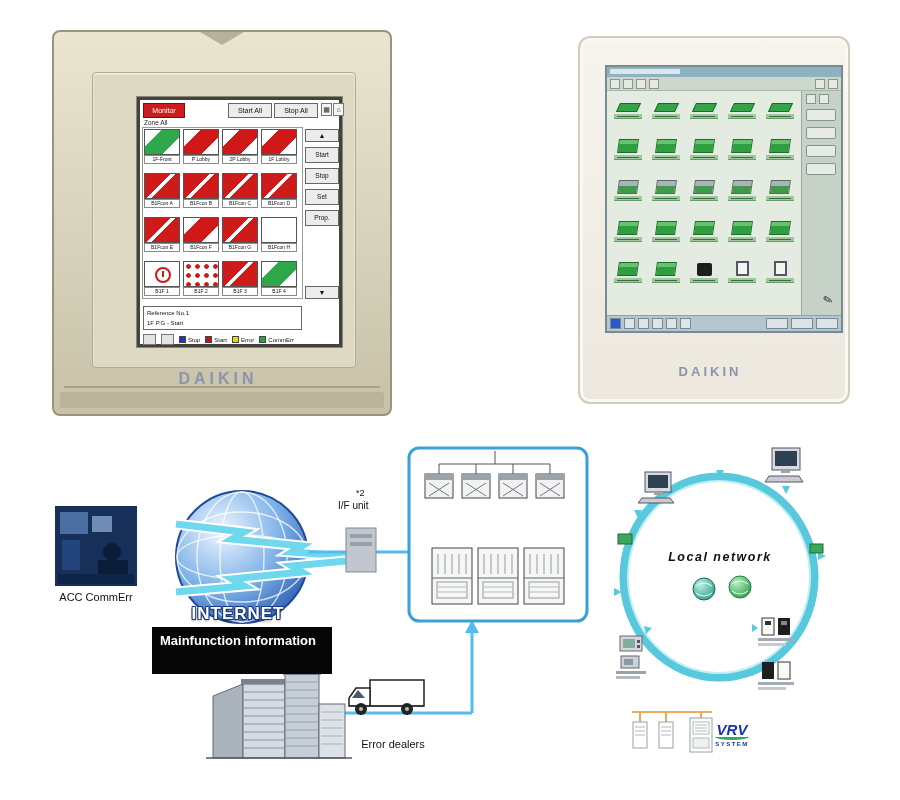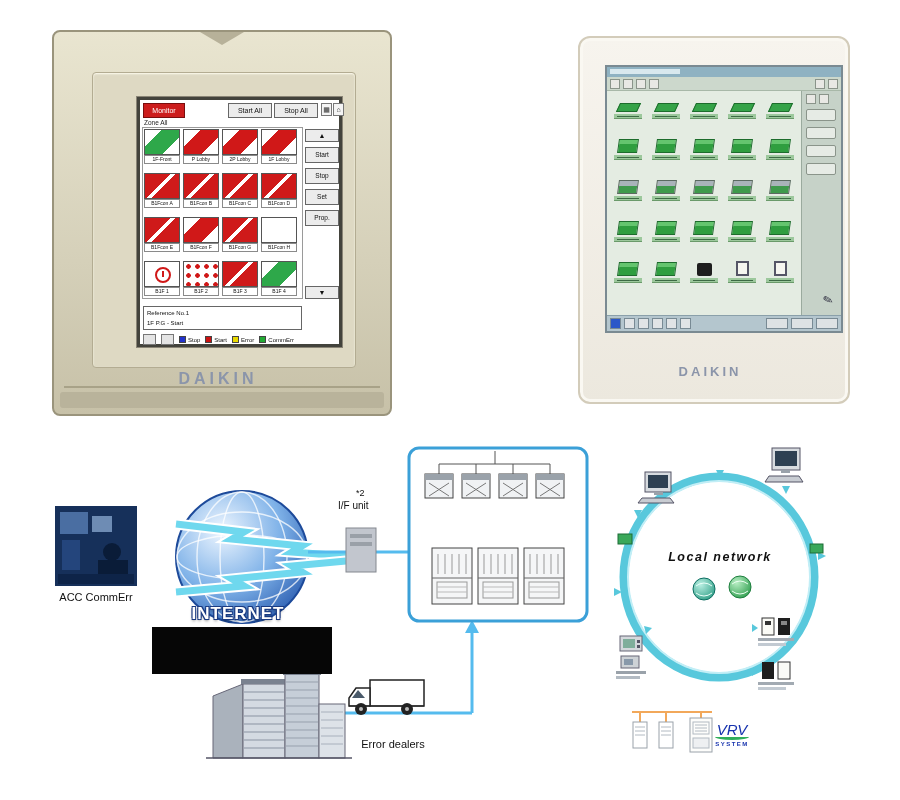--- a/index.html
+++ b/index.html
@@ -102,21 +102,21 @@
   .internet-label { position:absolute; left:143px; top:578px; width:190px; text-align:center;
         font-weight:bold; font-size:17px; letter-spacing:1px; color:#fff;
         text-shadow:-1px -1px 0 #1a3a80, 1px -1px 0 #1a3a80, -1px 1px 0 #1a3a80, 1px 1px 0 #1a3a80, 0 2px 3px rgba(0,0,0,.45);margin-top:26px; }
   .acc-label { position:absolute; left:53px; top:591px; width:86px; text-align:center; font-size:11px; color:#111; }
   .if-note { position:absolute; left:356px; top:488px; font-size:9px; color:#111; }
   .if-label { position:absolute; left:338px; top:500px; font-size:10px; color:#111; }
   .dealers-label { position:absolute; left:350px; top:738px; width:86px; text-align:center; font-size:11px; color:#111; }
   .open-network { position:absolute; left:655px; top:550px; width:130px; text-align:center;
         font-style:italic; font-weight:bold; font-size:12.5px; letter-spacing:1.5px; color:#111; }
   .vrv-box { position:absolute; left:708px; top:723px; width:48px; text-align:center; z-index:3; }
-  .vrv-box .vrv { display:block; font-style:italic; font-weight:400; font-size:15px; line-height:14px; color:#1733ae; }
+  .vrv-box .vrv { display:block; font-style:italic; font-weight:700; font-size:15px; line-height:14px; color:#1733ae; }
   .vrv-box .swoosh { width:34px; height:4px; margin:-1px auto 1px; border-bottom:3px solid #2fae5a;
         border-radius:0 0 60% 60% / 0 0 100% 100%; }
   .vrv-box .system { display:block; font-size:6px; letter-spacing:1.5px; color:#1733ae; font-weight:bold; }
 </style>
 </head>
 <body>
 
 <div class="canvas">
 
   <div class="dev1">
@@ -491,20 +491,21 @@
       <polygon points="318,250 312,258 325,258" fill="#4a5a6a"></polygon>
       <line x1="309" y1="266" x2="384" y2="266" stroke="#222"></line>
       <circle cx="321" cy="269" r="6" fill="#222"></circle>
         <circle cx="321" cy="269" r="2" fill="#bbb"></circle>
       <circle cx="367" cy="269" r="6" fill="#222"></circle>
         <circle cx="367" cy="269" r="2" fill="#bbb"></circle>
     </g>
   </svg>
 
   <div class="banner b2">
+    <div>Mainfunction information</div>
   </div>
   <div class="internet-label">INTERNET</div>
   <div class="acc-label">ACC CommErr</div>
   <div class="if-note">*2</div>
   <div class="if-label">I/F unit</div>
   <div class="dealers-label">Error dealers</div>
 
   <svg class="right-diagram" viewBox="0 0 290 340">
     <defs>
       <radialGradient id="gteal" cx="35%" cy="30%" r="80%">

